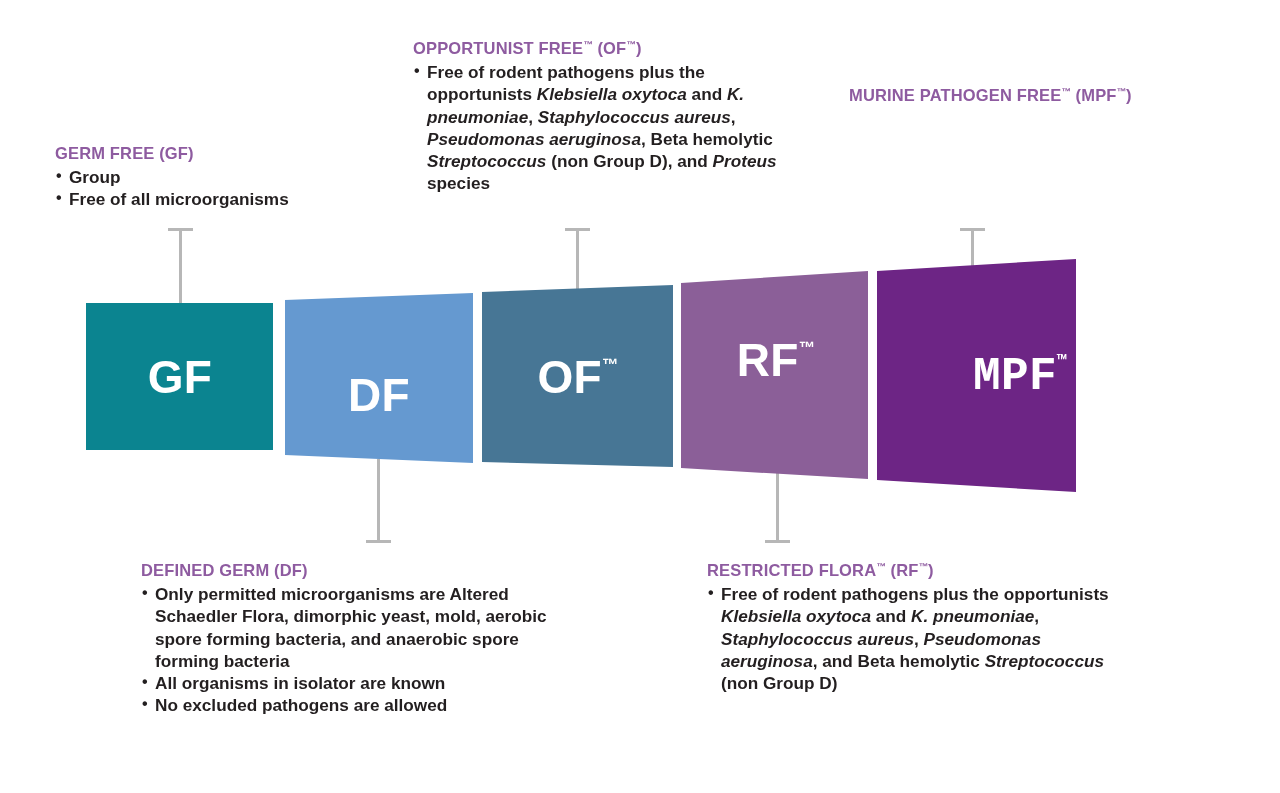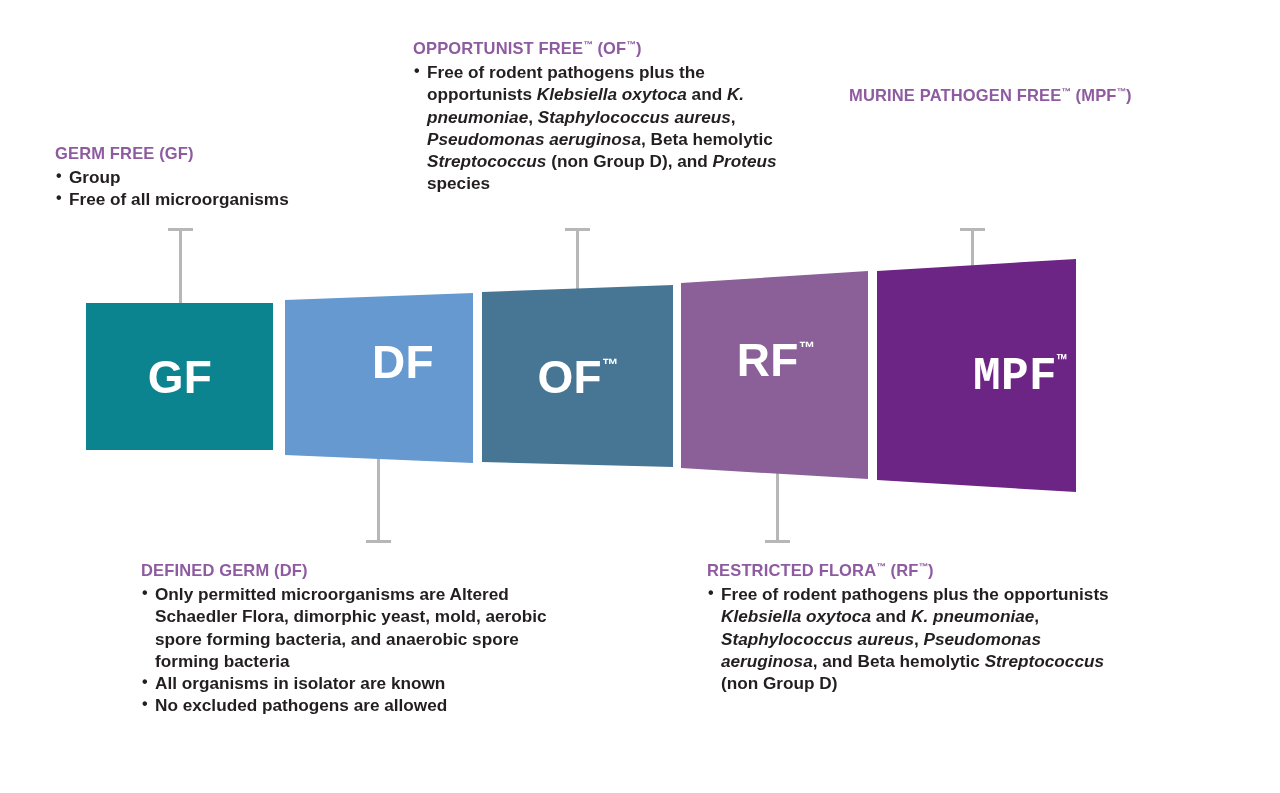--- a/index.html
+++ b/index.html
@@ -147,21 +147,21 @@
     <polygon id="shape-gf" points="86,303 273,303 273,450 86,450" fill="#0b8490"></polygon>
     <polygon id="shape-df" points="285,300 473,293 473,463 285,455" fill="#6599d0"></polygon>
     <polygon id="shape-of" points="482,292 673,285 673,467 482,462" fill="#477695"></polygon>
     <polygon id="shape-rf" points="681,283 868,271 868,479 681,468" fill="#8b5f98"></polygon>
     <polygon id="shape-mpf" points="877,271 1076,259 1076,492 877,480" fill="#6d2585"></polygon>
   </svg>
 
   <div class="block-label" style="left:180px; top:377px;">
     <span>GF</span><span class="tm"></span>
   </div>
-  <div class="block-label" style="left:379px; top:362px;margin-left:24px;">
+  <div class="block-label" style="left:379px; top:395px;">
     <span>DF</span><span class="tm"></span>
   </div>
   <div class="block-label" style="left:578px; top:377px;">
     <span>OF</span><span class="tm">™</span>
   </div>
   <div class="block-label" style="left:776px; top:360px;">
     <span>RF</span><span class="tm">™</span>
   </div>
   <div class="block-label" style="left:1020px; top:377px;font-family:Liberation Mono, monospace;">
     <span>MPF</span><span class="tm">™</span>

